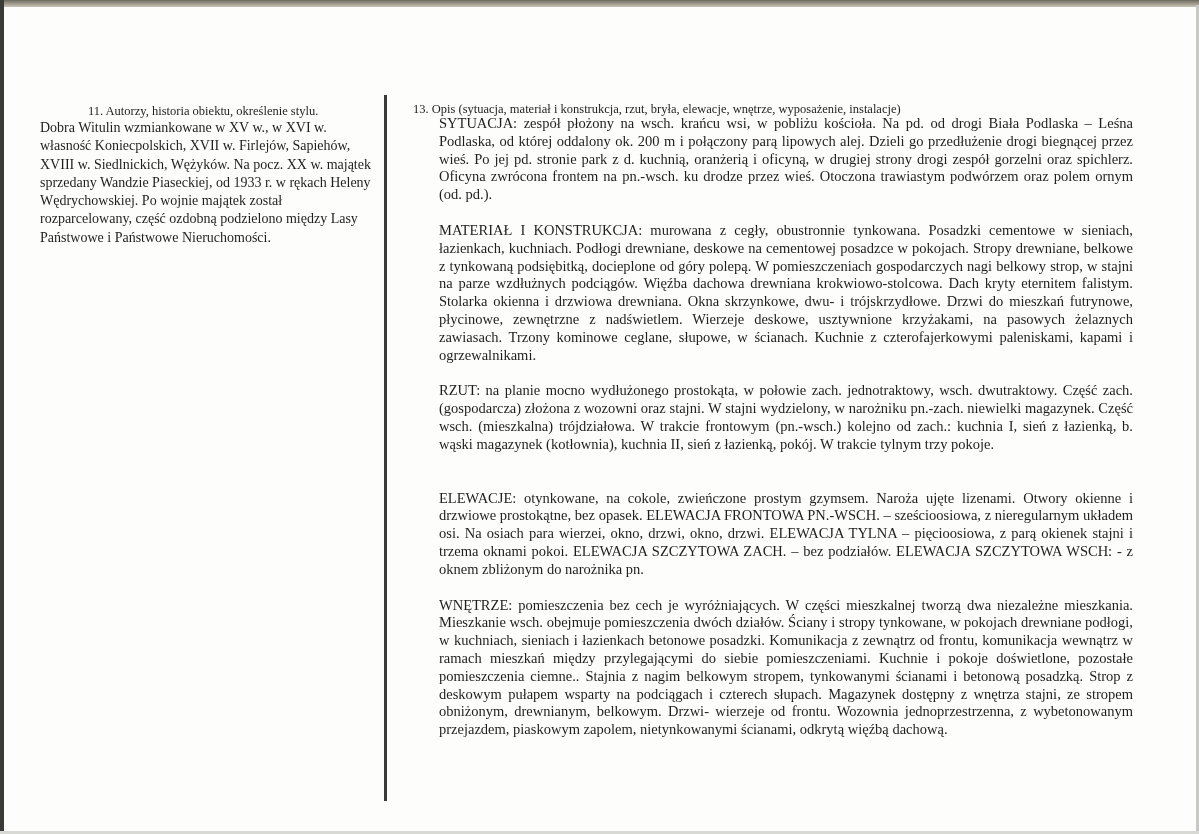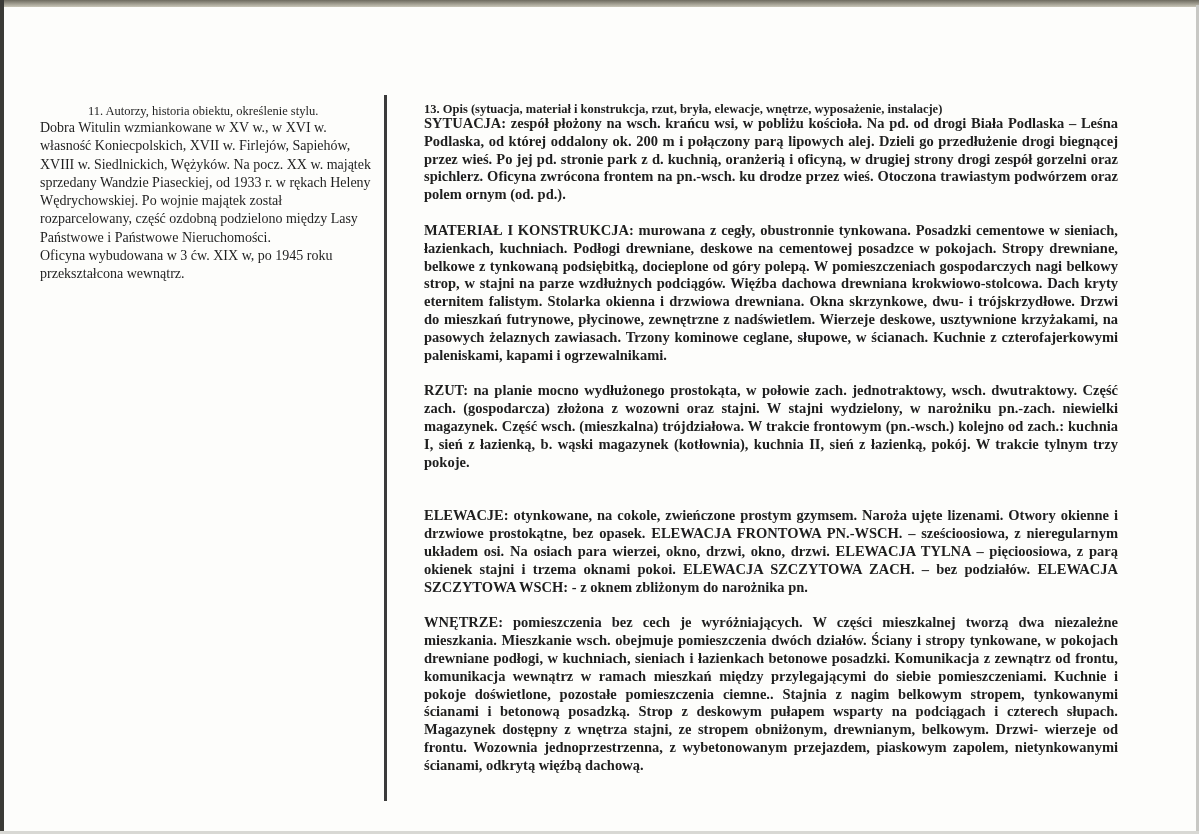--- a/index.html
+++ b/index.html
@@ -12,39 +12,38 @@
     .scan-right { position:absolute; right:0; top:5px; width:3px; height:829px; background:#c8c8c4; }
     .scan-bottom { position:absolute; left:0; bottom:0; width:1199px; height:3px; background:#d8d8d4; }
     .divider { position:absolute; left:384px; top:95px; width:3px; height:706px; background:#3b3b3b; }
 
     .left-col { position:absolute; left:40px; top:104px; width:336px; }
     .left-heading { font-size:12.5px; margin-left:48px; line-height:15px; }
     .left-body { font-size:14px; line-height:18.3px; }
     .left-body p { margin:0; }
     .left-body .gap { height:17px; }
 
-    .right-col { position:absolute; left:424px; top:104px; width:720px;font-weight:bold; }
+    .right-col { position:absolute; left:413px; top:104px; width:720px; }
     .right-heading { font-size:12.5px; line-height:11px; }
-    .section { font-size:14.5px; line-height:17.8px; text-align:justify; width:694px; }
+    .section { font-size:14.5px; line-height:17.8px; margin-left:26px; text-align:justify; width:694px; }
     .section p { margin:0; }
     .sec-gap { height:18px; }
   </style>
 </head>
 <body>
 
 <div class="scan-top"></div>
 <div class="scan-left"></div>
 <div class="scan-right"></div>
 <div class="scan-bottom"></div>
 
 <div class="left-col">
   <div class="left-heading">11. Autorzy, historia obiektu, określenie stylu.</div>
   <div class="left-body">
     <p>Dobra Witulin wzmiankowane w XV w., w XVI w. własność Koniecpolskich, XVII w. Firlejów, Sapiehów, XVIII w. Siedlnickich, Wężyków. Na pocz. XX w. majątek sprzedany Wandzie Piaseckiej, od 1933 r. w rękach Heleny Wędrychowskiej. Po wojnie majątek został rozparcelowany, część ozdobną podzielono między Lasy Państwowe i Państwowe Nieruchomości.</p>
-    <p>Oficyna wybudowana w 3 ćw. XIX w, po 1945 roku przekształcona wewnątrz.</p>
     <div class="gap"></div>
   </div>
 </div>
 
 <div class="divider"></div>
 
 <div class="right-col">
   <div class="right-heading">13. Opis (sytuacja, materiał i konstrukcja, rzut, bryła, elewacje, wnętrze, wyposażenie, instalacje)</div>
   <div class="section">
       <p>SYTUACJA: zespół płożony na wsch. krańcu wsi, w pobliżu kościoła. Na pd. od drogi Biała Podlaska – Leśna Podlaska, od której oddalony ok. 200 m i połączony parą lipowych alej. Dzieli go przedłużenie drogi biegnącej przez wieś. Po jej pd. stronie park z d. kuchnią, oranżerią i oficyną, w drugiej strony drogi zespół gorzelni oraz spichlerz. Oficyna zwrócona frontem na pn.-wsch. ku drodze przez wieś. Otoczona trawiastym podwórzem oraz polem ornym (od. pd.).</p>

